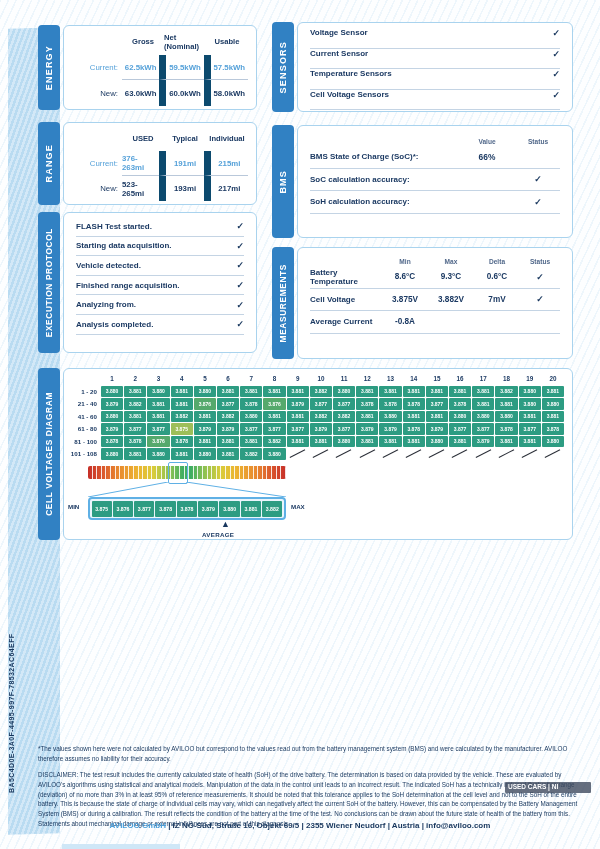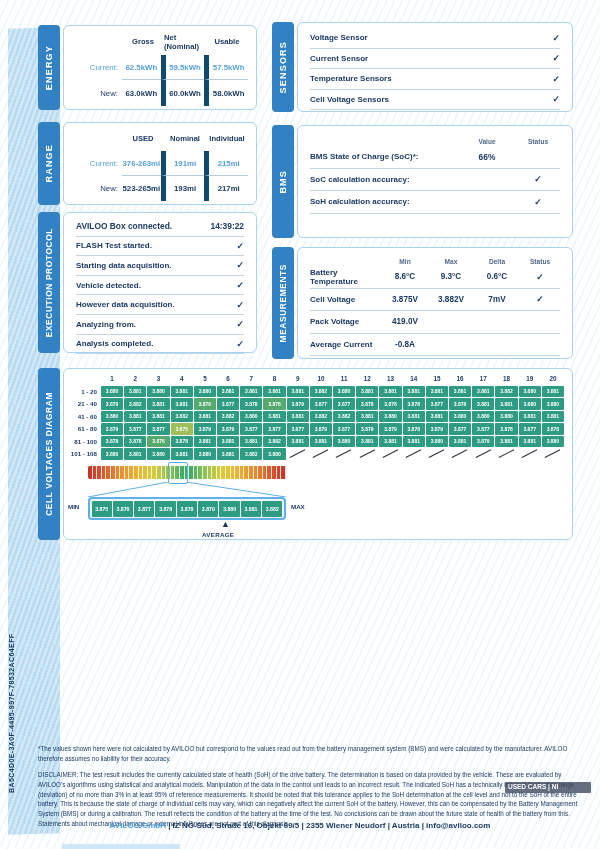--- a/index.html
+++ b/index.html
@@ -38,29 +38,29 @@
   .cbody{
     flex:1;background:#fff;border:1px solid #a9d3ee;border-radius:6px;
     position:relative;box-sizing:border-box;
   }
   
   .tri{display:flex;flex-direction:column;height:100%;padding:3px 8px;box-sizing:border-box;}
   .trirow{display:flex;flex:1;align-items:stretch;}
   .trirow .lbl{width:46px;display:flex;align-items:center;justify-content:flex-end;padding-right:4px;font-size:7.8px;}
   .trirow .vc{flex:1;display:flex;align-items:center;justify-content:center;font-size:7.8px;font-weight:bold;}
   .trirow .hdr{font-weight:bold;font-size:7.6px;}
-  .vc.l{border-left:5px solid #0c4a6e;}
+  .vc.l{border-left:7px solid #0c4a6e;}
   .vc.u{border-bottom:1px solid #b9c8da;}
   .cur{color:#55a1d9;}
   .newv{color:#1c3a63;}
   .cur.lblw{font-weight:normal;}
   .newv.lblw{font-weight:normal;}
   
   .slist{padding:5px 12px 3px 12px;}
-  .srow{display:flex;align-items:center;justify-content:space-between;height:19.5px;border-bottom:1px solid #c4d4e4;}
+  .srow{display:flex;align-items:flex-start;justify-content:space-between;height:19.5px;border-bottom:1px solid #c4d4e4;}
   .srow .sl{font-size:8px;font-weight:600;}
   .check{font-size:9px;font-weight:bold;color:#17365d;}
   
   .bms-wrap{padding:4px 12px;}
   .bms-hdr{display:flex;height:15px;align-items:flex-end;padding-bottom:1px;}
   .bms-hdr .sp{flex:1;}
   .bms-hdr .h1{width:58px;text-align:center;font-size:6.6px;font-weight:bold;color:#51688a;}
   .bms-hdr .h2{width:44px;text-align:center;font-size:6.6px;font-weight:bold;color:#51688a;}
   .bms-row{display:flex;align-items:center;height:21.5px;border-bottom:1px solid #c4d4e4;}
   .bms-row .bl{flex:1;font-size:8px;font-weight:600;}
@@ -161,21 +161,21 @@
 
 <div class="card" style="left:38px;top:122px;width:219px;height:83px;">
   <div class="tab">
       <span>RANGE</span>
     </div>
   <div class="cbody">
       <div class="tri" id="range-grid">
         <div class="trirow">
           <div class="lbl"></div>
           <div class="vc hdr">USED</div>
-          <div class="vc hdr">Nominal</div>
+          <div class="vc hdr">Typical</div>
           <div class="vc hdr">Individual</div>
         </div>
         <div class="trirow">
           <div class="lbl cur lblw">Current:</div>
           <div class="vc cur u">376-263mi</div>
           <div class="vc cur l u">191mi</div>
           <div class="vc cur l u">215mi</div>
         </div>
         <div class="trirow">
           <div class="lbl newv lblw">New:</div>
@@ -186,38 +186,34 @@
       </div>
     </div>
 </div>
 
 <div class="card" style="left:38px;top:212px;width:219px;height:141px;">
   <div class="tab">
       <span style="font-size:8.4px;letter-spacing:0.6px;">EXECUTION PROTOCOL</span>
     </div>
   <div class="cbody">
       <div class="e-wrap" id="exec-rows">
-        <div class="e-row first">
-          <div class="el">AVILOO Box connected.</div>
-          <div class="et">14:39:22</div>
-        </div>
         <div class="e-row">
           <div class="el">FLASH Test started.</div>
           <div class="check">✓</div>
         </div>
         <div class="e-row">
           <div class="el">Starting data acquisition.</div>
           <div class="check">✓</div>
         </div>
         <div class="e-row">
           <div class="el">Vehicle detected.</div>
           <div class="check">✓</div>
         </div>
         <div class="e-row">
-          <div class="el">However data acquisition.</div>
+          <div class="el">Finished range acquisition.</div>
           <div class="check">✓</div>
         </div>
         <div class="e-row">
           <div class="el">Analyzing from.</div>
           <div class="check">✓</div>
         </div>
         <div class="e-row">
           <div class="el">Analysis completed.</div>
           <div class="check">✓</div>
         </div>
@@ -311,27 +307,20 @@
             </div>
           </div>
           <div class="m-row">
             <div class="ml">Cell Voltage</div>
             <div class="mv">3.875V</div>
             <div class="mv">3.882V</div>
             <div class="mv">7mV</div>
             <div class="ms">
               <div class="check">✓</div>
             </div>
-          </div>
-          <div class="m-row">
-            <div class="ml">Pack Voltage</div>
-            <div class="mv">419.0V</div>
-            <div class="mv"></div>
-            <div class="mv"></div>
-            <div class="ms"></div>
           </div>
           <div class="m-row">
             <div class="ml">Average Current</div>
             <div class="mv">-0.8A</div>
             <div class="mv"></div>
             <div class="mv"></div>
             <div class="ms"></div>
           </div>
         </div>
     </div>

